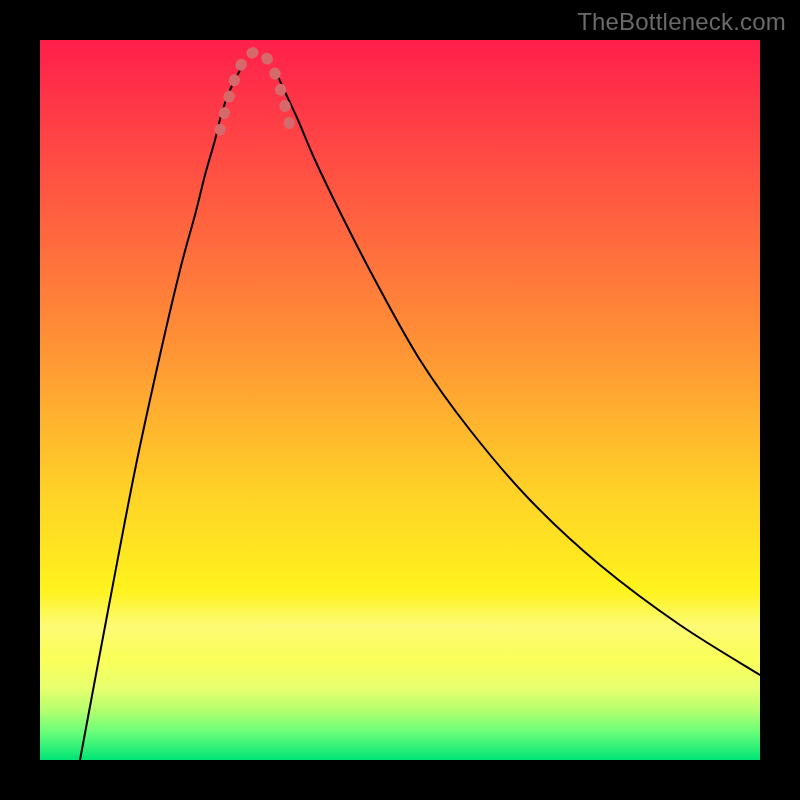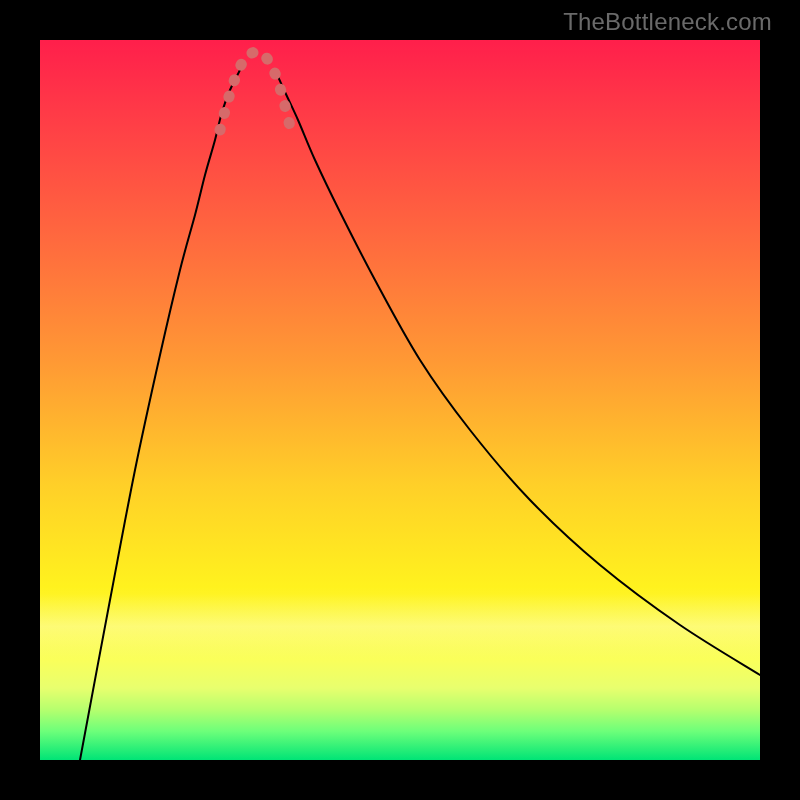--- a/index.html
+++ b/index.html
@@ -60,21 +60,21 @@
     position: absolute;
     left: 40px;
     top: 40px;
     width: 720px;
     height: 720px;
     overflow: visible;
   }
   .watermark {
     position: absolute;
     top: 8px;
-    right: 28px;
+    right: 14px;
     font-family: Arial, Helvetica, sans-serif;
     font-size: 24px;
     color: #6a6a6a;
     letter-spacing: 0.2px;
   }
 </style>
 </head>
 <body>
 
 <div class="frame">

